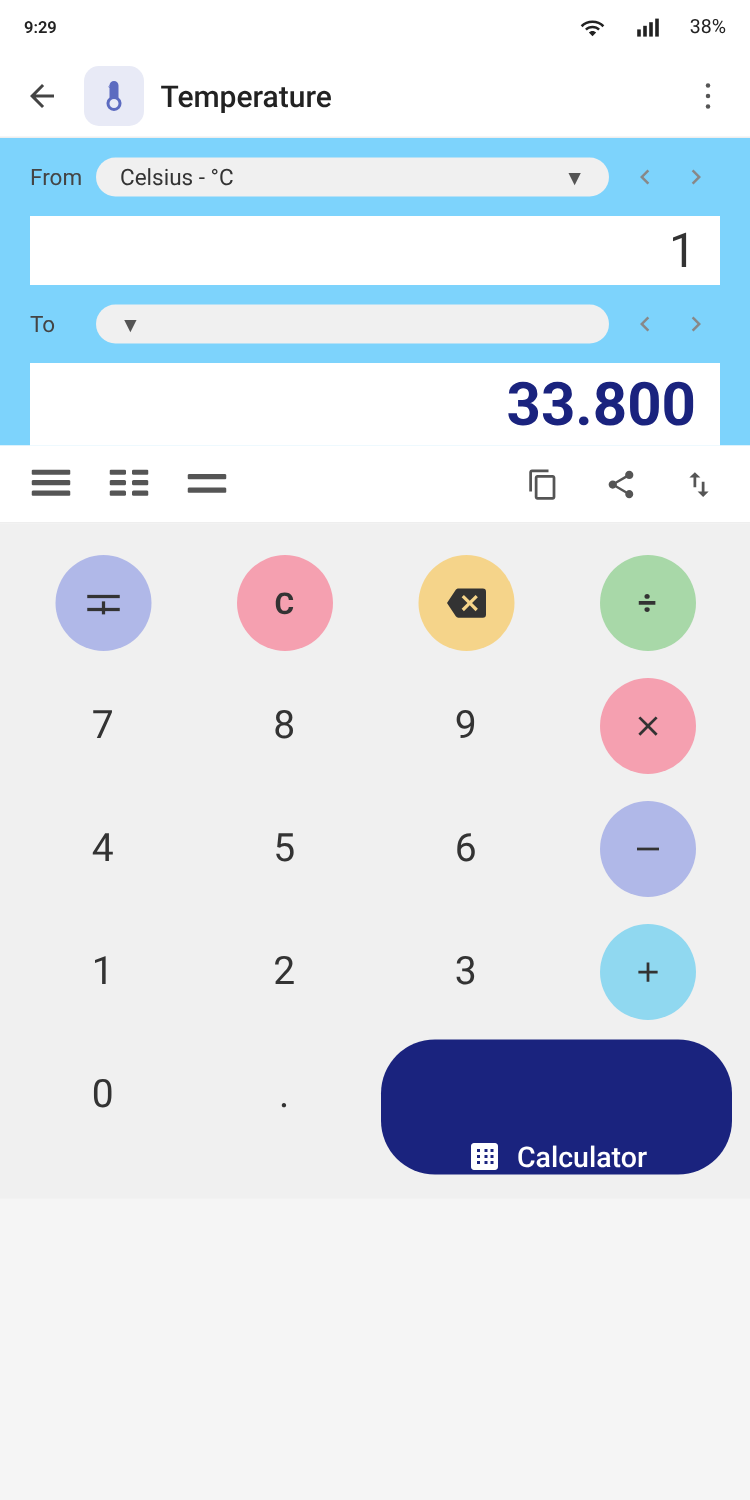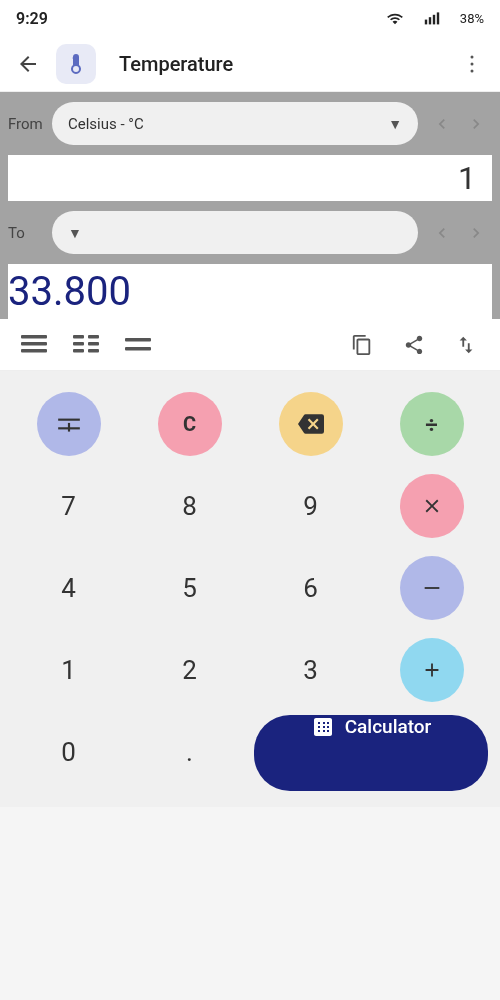--- a/index.html
+++ b/index.html
@@ -14,21 +14,21 @@
     
     .status-bar {
       background: #fff;
       height: 36px;
       display: flex;
       align-items: center;
       justify-content: space-between;
       padding: 0 16px;
     }
     .status-time {
-      font-size: 16px;
+      font-size: 11px;
       font-weight: 600;
       color: #222;
     }
     .status-icons {
       display: flex;
       align-items: center;
       gap: 20px;
     }
     .status-icons span {
       font-size: 13px;
@@ -61,52 +61,52 @@
       border-radius: 10px;
       display: flex;
       align-items: center;
       justify-content: center;
     }
     .top-title {
       flex: 1;
       font-size: 20px;
       font-weight: 500;
       color: #222;
-      margin-left: 15px;
+      margin-left: 3px;
     }
     .more-btn {
       width: 40px;
       height: 40px;
       display: flex;
       align-items: center;
       justify-content: center;
       cursor: pointer;
     }
 
     
     .convert-section {
-      background: #a3a3a3;
-      padding: 0 8px;
+      background: #7dd3fc;
+      padding: 0 20px;
     }
     .from-row, .to-row {
       display: flex;
       align-items: center;
       padding: 10px 0;
     }
     .row-label {
       font-size: 15px;
       color: #444;
       width: 44px;
       flex-shrink: 0;
     }
     .unit-selector {
       flex: 1;
       background: #f0f0f0;
       border-radius: 24px;
-      height: 43px;
+      height: 26px;
       display: flex;
       align-items: center;
       padding: 0 16px;
       cursor: pointer;
     }
     .unit-selector-text {
       flex: 1;
       font-size: 15px;
       color: #333;
     }
@@ -131,23 +131,24 @@
 
     
     .value-display-from {
       text-align: right;
       padding: 4px 16px 4px 0;
       font-size: 32px;
       color: #333;
       background: #fff;
     }
     .value-display-to {
+      text-align: right;
       padding: 4px 16px 4px 0;
       font-size: 40px;
-      font-weight: 400;
+      font-weight: 700;
       color: #1a237e;
       background: #fff;
     }
 
     
     .action-bar {
       background: #fff;
       height: 52px;
       display: flex;
       align-items: center;
@@ -227,25 +228,25 @@
 
     .circle-blue { background: #b0b8e8; }
     .circle-pink { background: #f5a0b0; }
     .circle-yellow { background: #f5d48a; }
     .circle-green { background: #a8d8a8; }
     .circle-pink2 { background: #f5a0b0; }
     .circle-purple { background: #b0b8e8; }
     .circle-cyan { background: #90d8f0; }
     .calc-btn-wide {
       grid-column: span 2;
-      height: 76px;
+      height: 90px;
       background: #1a237e;
       border-radius: 36px;
       display: flex;
-      align-items: flex-start;
+      align-items: flex-end;
       justify-content: center;
       gap: 10px;
       cursor: pointer;
       color: #fff;
       font-size: 19px;
       font-weight: 500;
     }
   </style>
 </head>
 <body>

